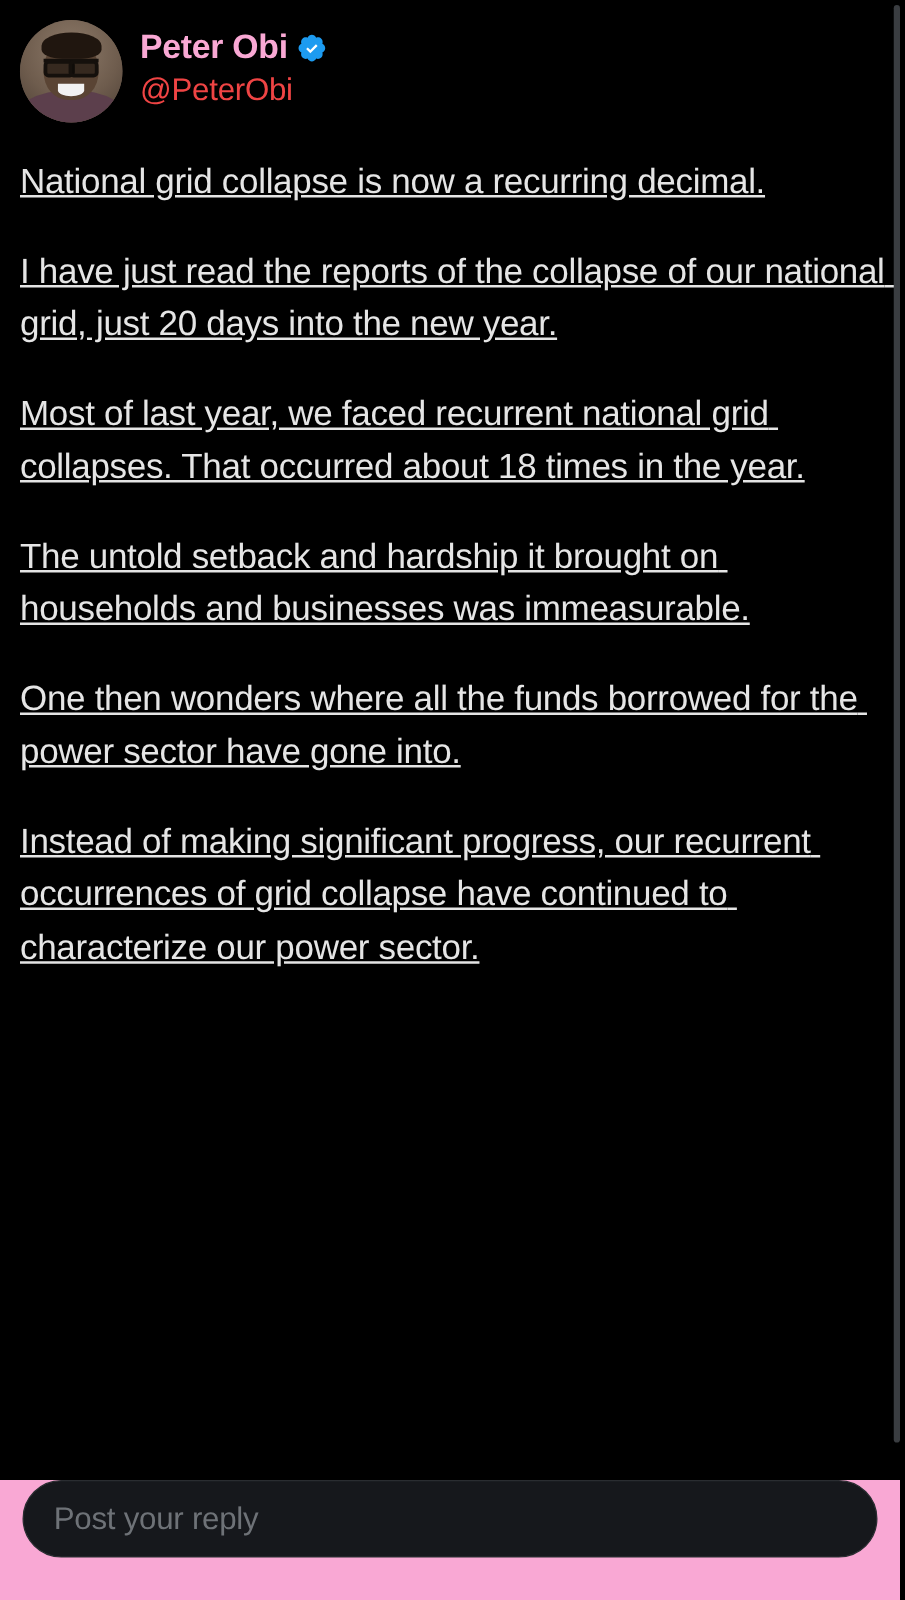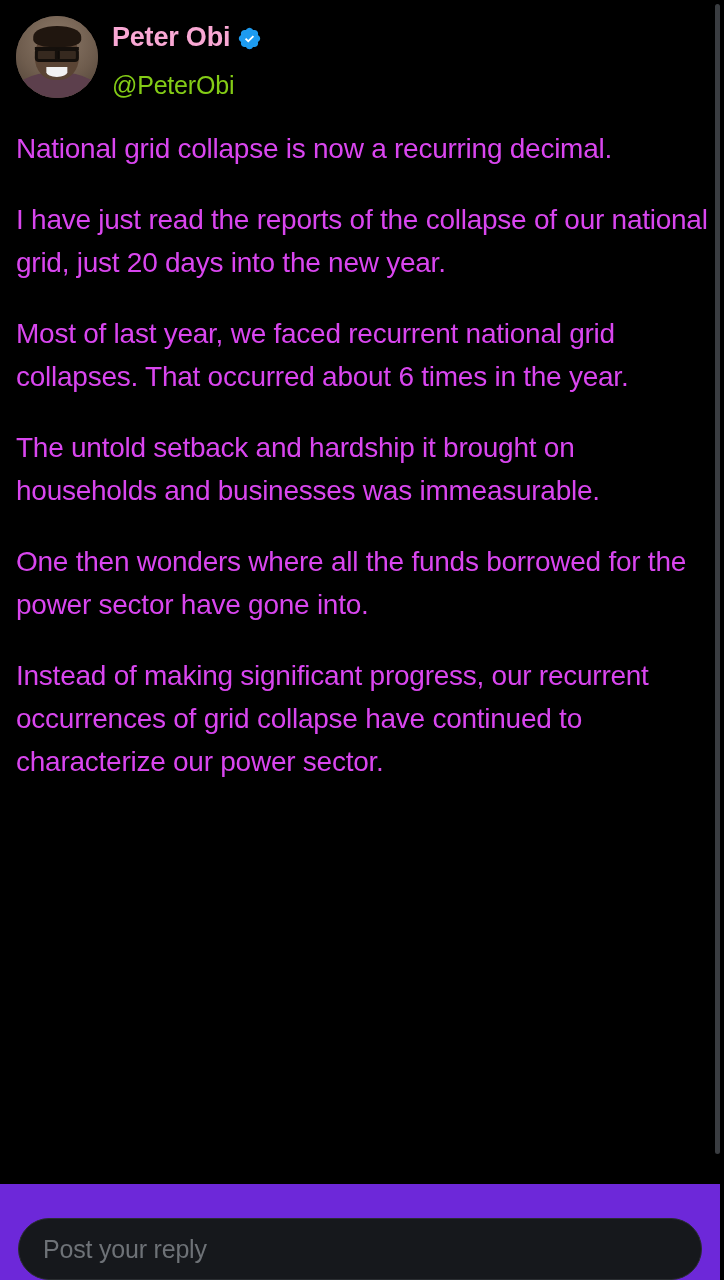--- a/index.html
+++ b/index.html
@@ -117,52 +117,53 @@
 
   .verified-badge {
     width: 25px;
     height: 25px;
     display: inline-block;
     flex: 0 0 25px;
     margin-top: 2px;
   }
 
   .handle {
-    color: #84cc16;
+    color: #ef4444;
     font-size: 25px;
     line-height: 1.3;
-    margin-top: 16px;
+    margin-top: 3px;
     letter-spacing: -0.2px;
   }
 
   
   .tweet-body {
     padding: 26px 12px 0 16px;
-    color: #d946ef;
+    color: #e5e5e5;
     font-size: 28px;
     line-height: 1.52;
     letter-spacing: -0.25px;
     flex: 1 1 auto;
     overflow: hidden;
+    text-decoration: underline;
   }
 
   .tweet-body p {
     margin: 0 0 29px 0;
     white-space: pre-wrap;
   }
   .tweet-body p:last-child { margin-bottom: 0; }
 
   
   .reply-bar {
     position: absolute;
     left: 0; right: 4px; bottom: 0;
     height: 96px;
-    background: #6d28d9;
-    display: flex;
-    align-items: flex-end;
+    background: #f9a8d4;
+    display: flex;
+    align-items: flex-start;
     padding: 0 18px;
   }
 
   .reply-input {
     flex: 1 1 auto;
     height: 62px;
     background: #16181c;
     border: 1px solid #2a2d31;
     border-radius: 32px;
     display: flex;
@@ -220,21 +221,21 @@
           </svg>
         </span>
       </div>
       <span class="handle">@PeterObi</span>
     </div>
   </div>
 
   <div class="tweet-body">
     <p>National grid collapse is now a recurring decimal.</p>
     <p>I have just read the reports of the collapse of our national grid, just 20 days into the new year.</p>
-    <p>Most of last year, we faced recurrent national grid collapses. That occurred about 6 times in the year.</p>
+    <p>Most of last year, we faced recurrent national grid collapses. That occurred about 18 times in the year.</p>
     <p>The untold setback and hardship it brought on households and businesses was immeasurable.</p>
     <p>One then wonders where all the funds borrowed for the power sector have gone into.</p>
     <p>Instead of making significant progress, our recurrent occurrences of grid collapse have continued to characterize our power sector.</p>
   </div>
 
   <div class="reply-bar">
     <div class="reply-input">
       <span class="reply-placeholder">Post your reply</span>
     </div>
   </div>

